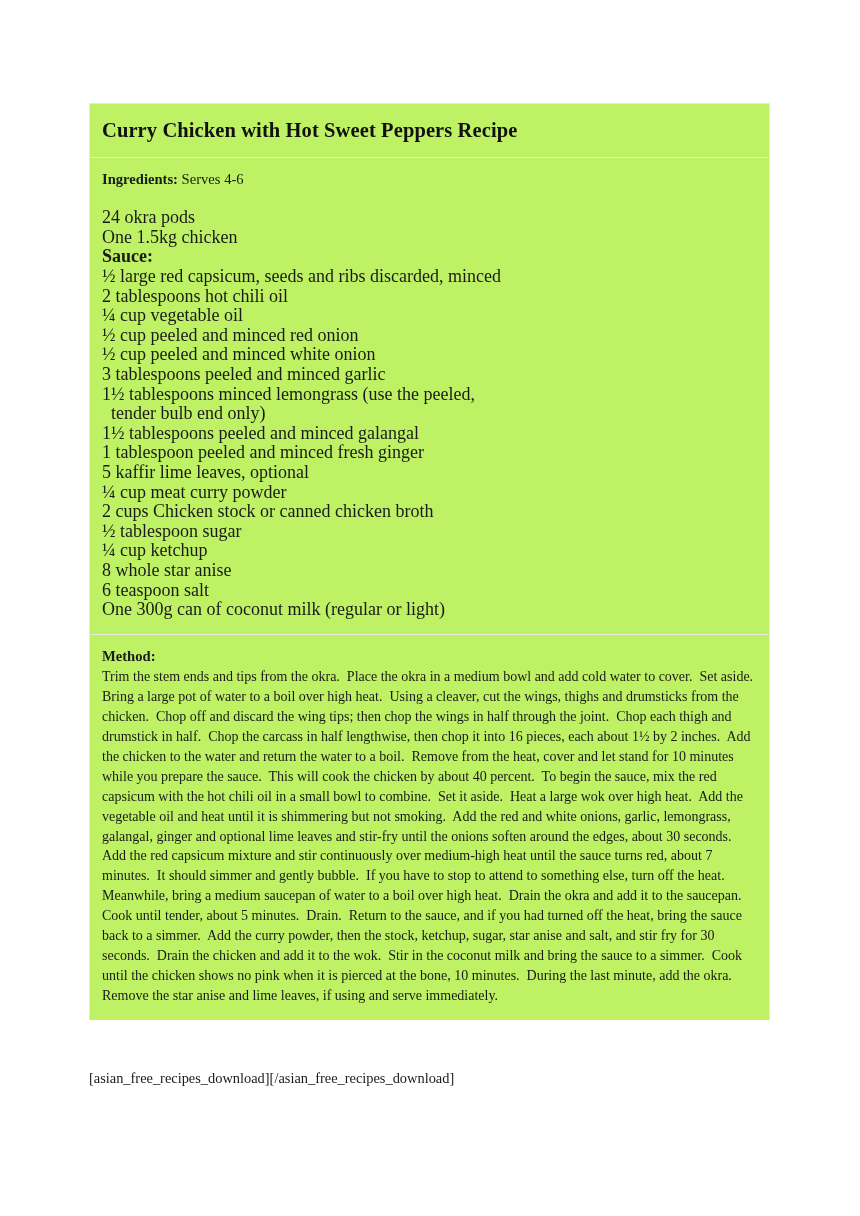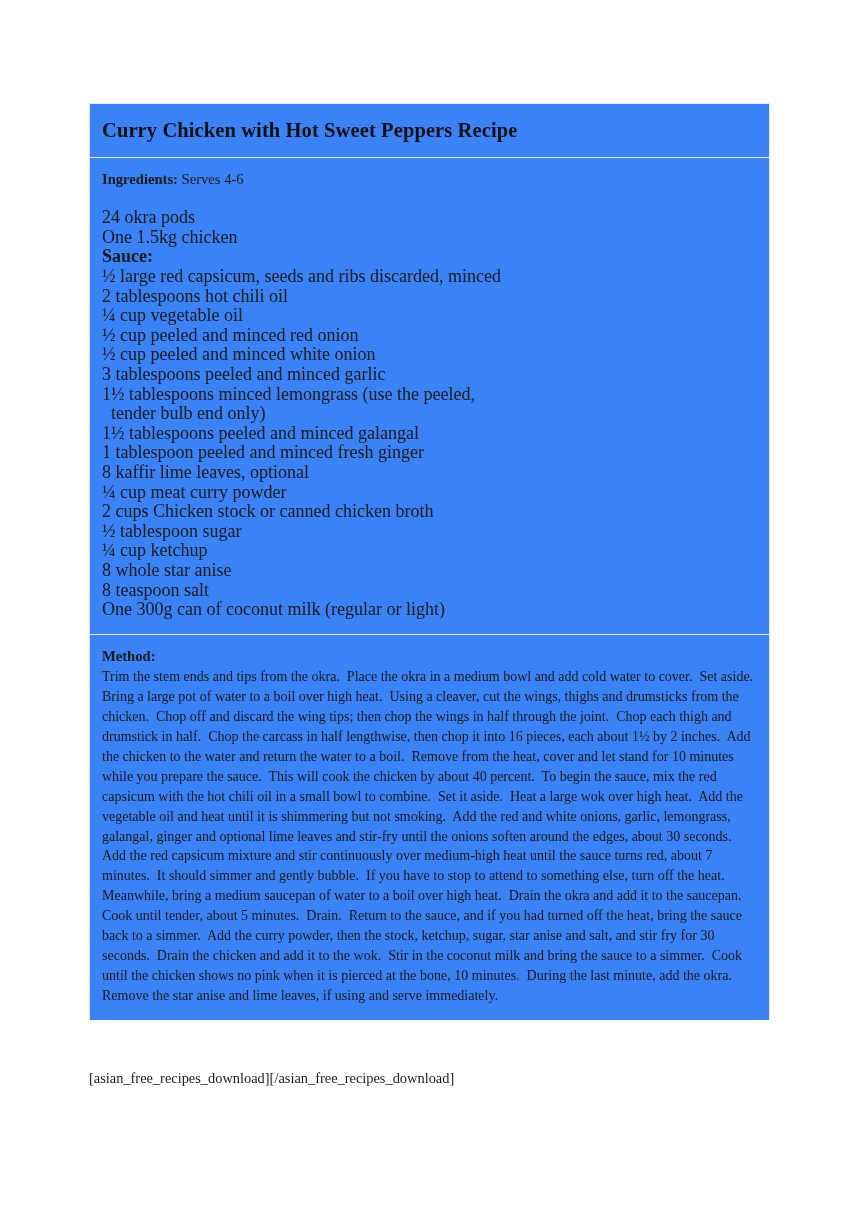--- a/index.html
+++ b/index.html
@@ -24,21 +24,21 @@
 
   .recipe-card {
     position: absolute;
     left: 89px;
     top: 103px;
     width: 681px;
     box-sizing: border-box;
     border-left: 1px solid #e6e6e6;
     border-right: 1px solid #e6e6e6;
     border-top: 1px solid #e6e6e6;
-    background: #3b82f6;
+    background: #bef264;
   }
 
   .card-header {
     padding: 14px 12px 13px 12px;
     border-bottom: 1px solid #e8e8e8;
   }
 
   .recipe-title {
     margin: 0;
     font-size: 20.5px;
@@ -125,27 +125,27 @@
           <li>½ large red capsicum, seeds and ribs discarded, minced</li>
           <li>2 tablespoons hot chili oil</li>
           <li>¼ cup vegetable oil</li>
           <li>½ cup peeled and minced red onion</li>
           <li>½ cup peeled and minced white onion</li>
           <li>3 tablespoons peeled and minced garlic</li>
           <li>1½ tablespoons minced lemongrass (use the peeled,</li>
           <li>  tender bulb end only)</li>
           <li>1½ tablespoons peeled and minced galangal</li>
           <li>1 tablespoon peeled and minced fresh ginger</li>
-          <li>8 kaffir lime leaves, optional</li>
+          <li>5 kaffir lime leaves, optional</li>
           <li>¼ cup meat curry powder</li>
           <li>2 cups Chicken stock or canned chicken broth</li>
           <li>½ tablespoon sugar</li>
           <li>¼ cup ketchup</li>
           <li>8 whole star anise</li>
-          <li>8 teaspoon salt</li>
+          <li>6 teaspoon salt</li>
           <li>One 300g can of coconut milk (regular or light)</li>
         </ul>
     </div>
 
     <div class="card-section method-section">
       <p class="method-heading">Method:</p>
       <p class="method-body">Trim the stem ends and tips from the okra.  Place the okra in a medium bowl and add cold water to cover.  Set aside.  Bring a large pot of water to a boil over high heat.  Using a cleaver, cut the wings, thighs and drumsticks from the chicken.  Chop off and discard the wing tips; then chop the wings in half through the joint.  Chop each thigh and drumstick in half.  Chop the carcass in half lengthwise, then chop it into 16 pieces, each about 1½ by 2 inches.  Add the chicken to the water and return the water to a boil.  Remove from the heat, cover and let stand for 10 minutes while you prepare the sauce.  This will cook the chicken by about 40 percent.  To begin the sauce, mix the red capsicum with the hot chili oil in a small bowl to combine.  Set it aside.  Heat a large wok over high heat.  Add the vegetable oil and heat until it is shimmering but not smoking.  Add the red and white onions, garlic, lemongrass, galangal, ginger and optional lime leaves and stir-fry until the onions soften around the edges, about 30 seconds.  Add the red capsicum mixture and stir continuously over medium-high heat until the sauce turns red, about 7 minutes.  It should simmer and gently bubble.  If you have to stop to attend to something else, turn off the heat.  Meanwhile, bring a medium saucepan of water to a boil over high heat.  Drain the okra and add it to the saucepan.  Cook until tender, about 5 minutes.  Drain.  Return to the sauce, and if you had turned off the heat, bring the sauce back to a simmer.  Add the curry powder, then the stock, ketchup, sugar, star anise and salt, and stir fry for 30 seconds.  Drain the chicken and add it to the wok.  Stir in the coconut milk and bring the sauce to a simmer.  Cook until the chicken shows no pink when it is pierced at the bone, 10 minutes.  During the last minute, add the okra.  Remove the star anise and lime leaves, if using and serve immediately.</p>
     </div>
 
   </div>

